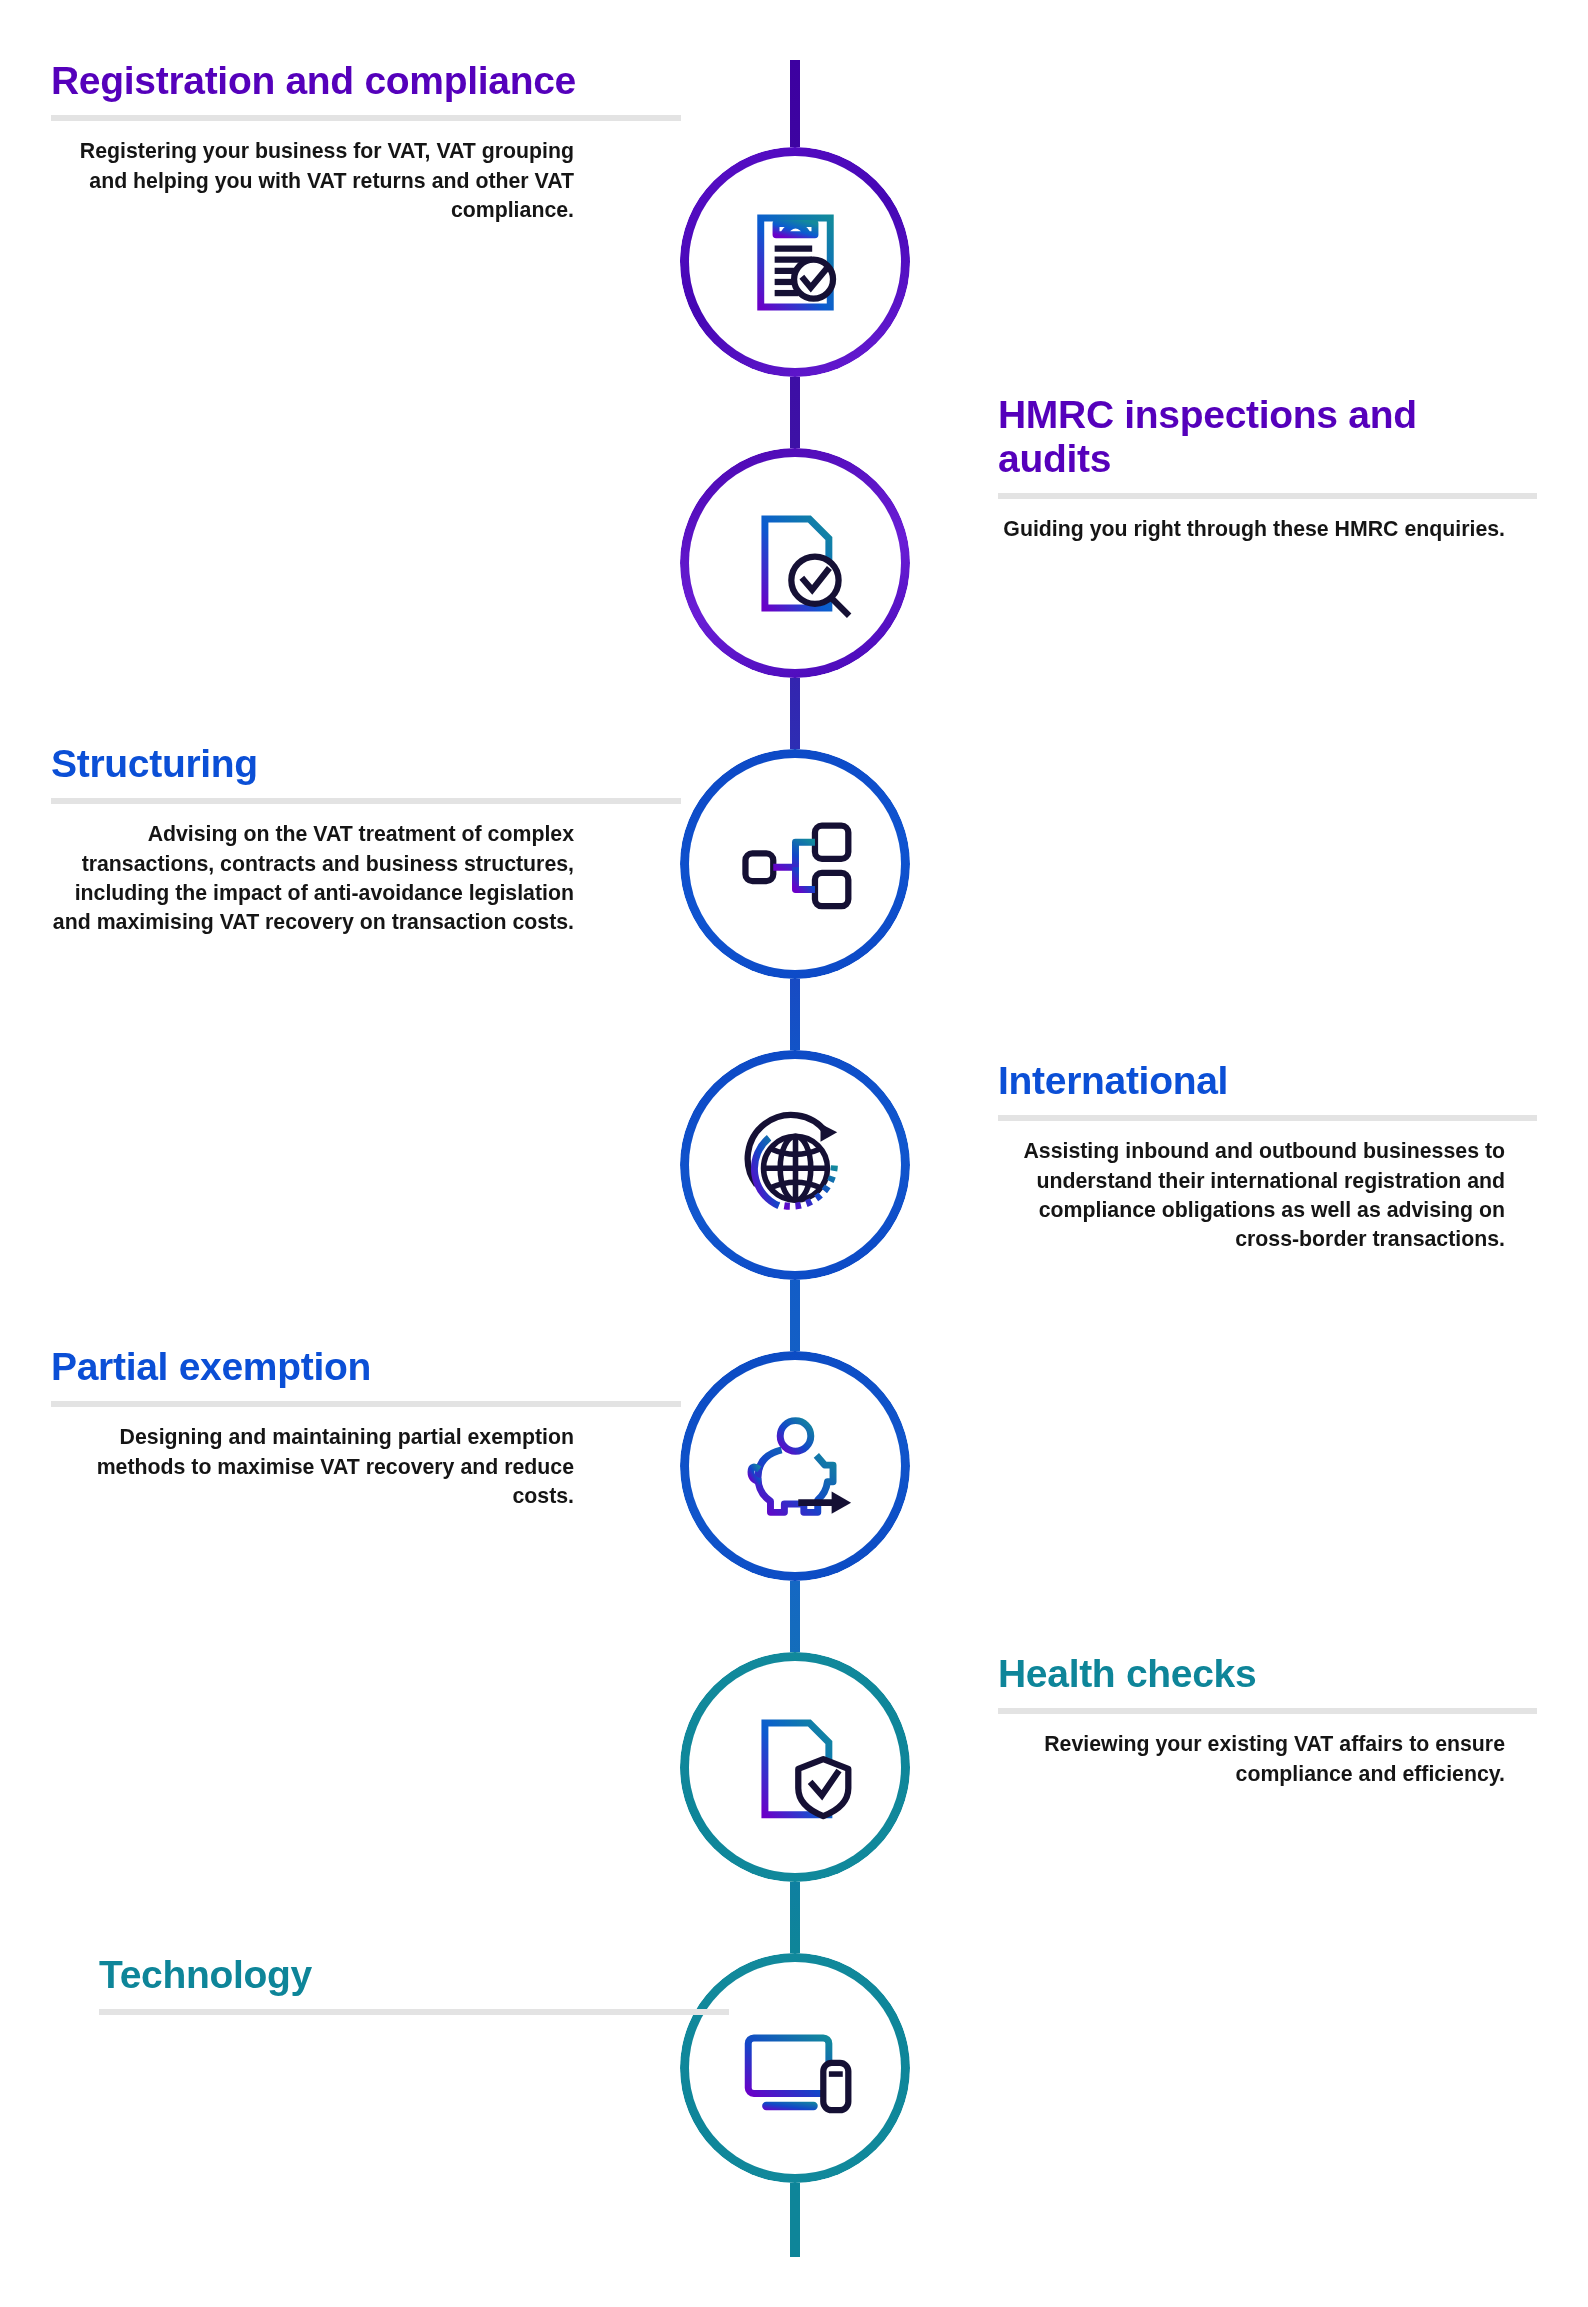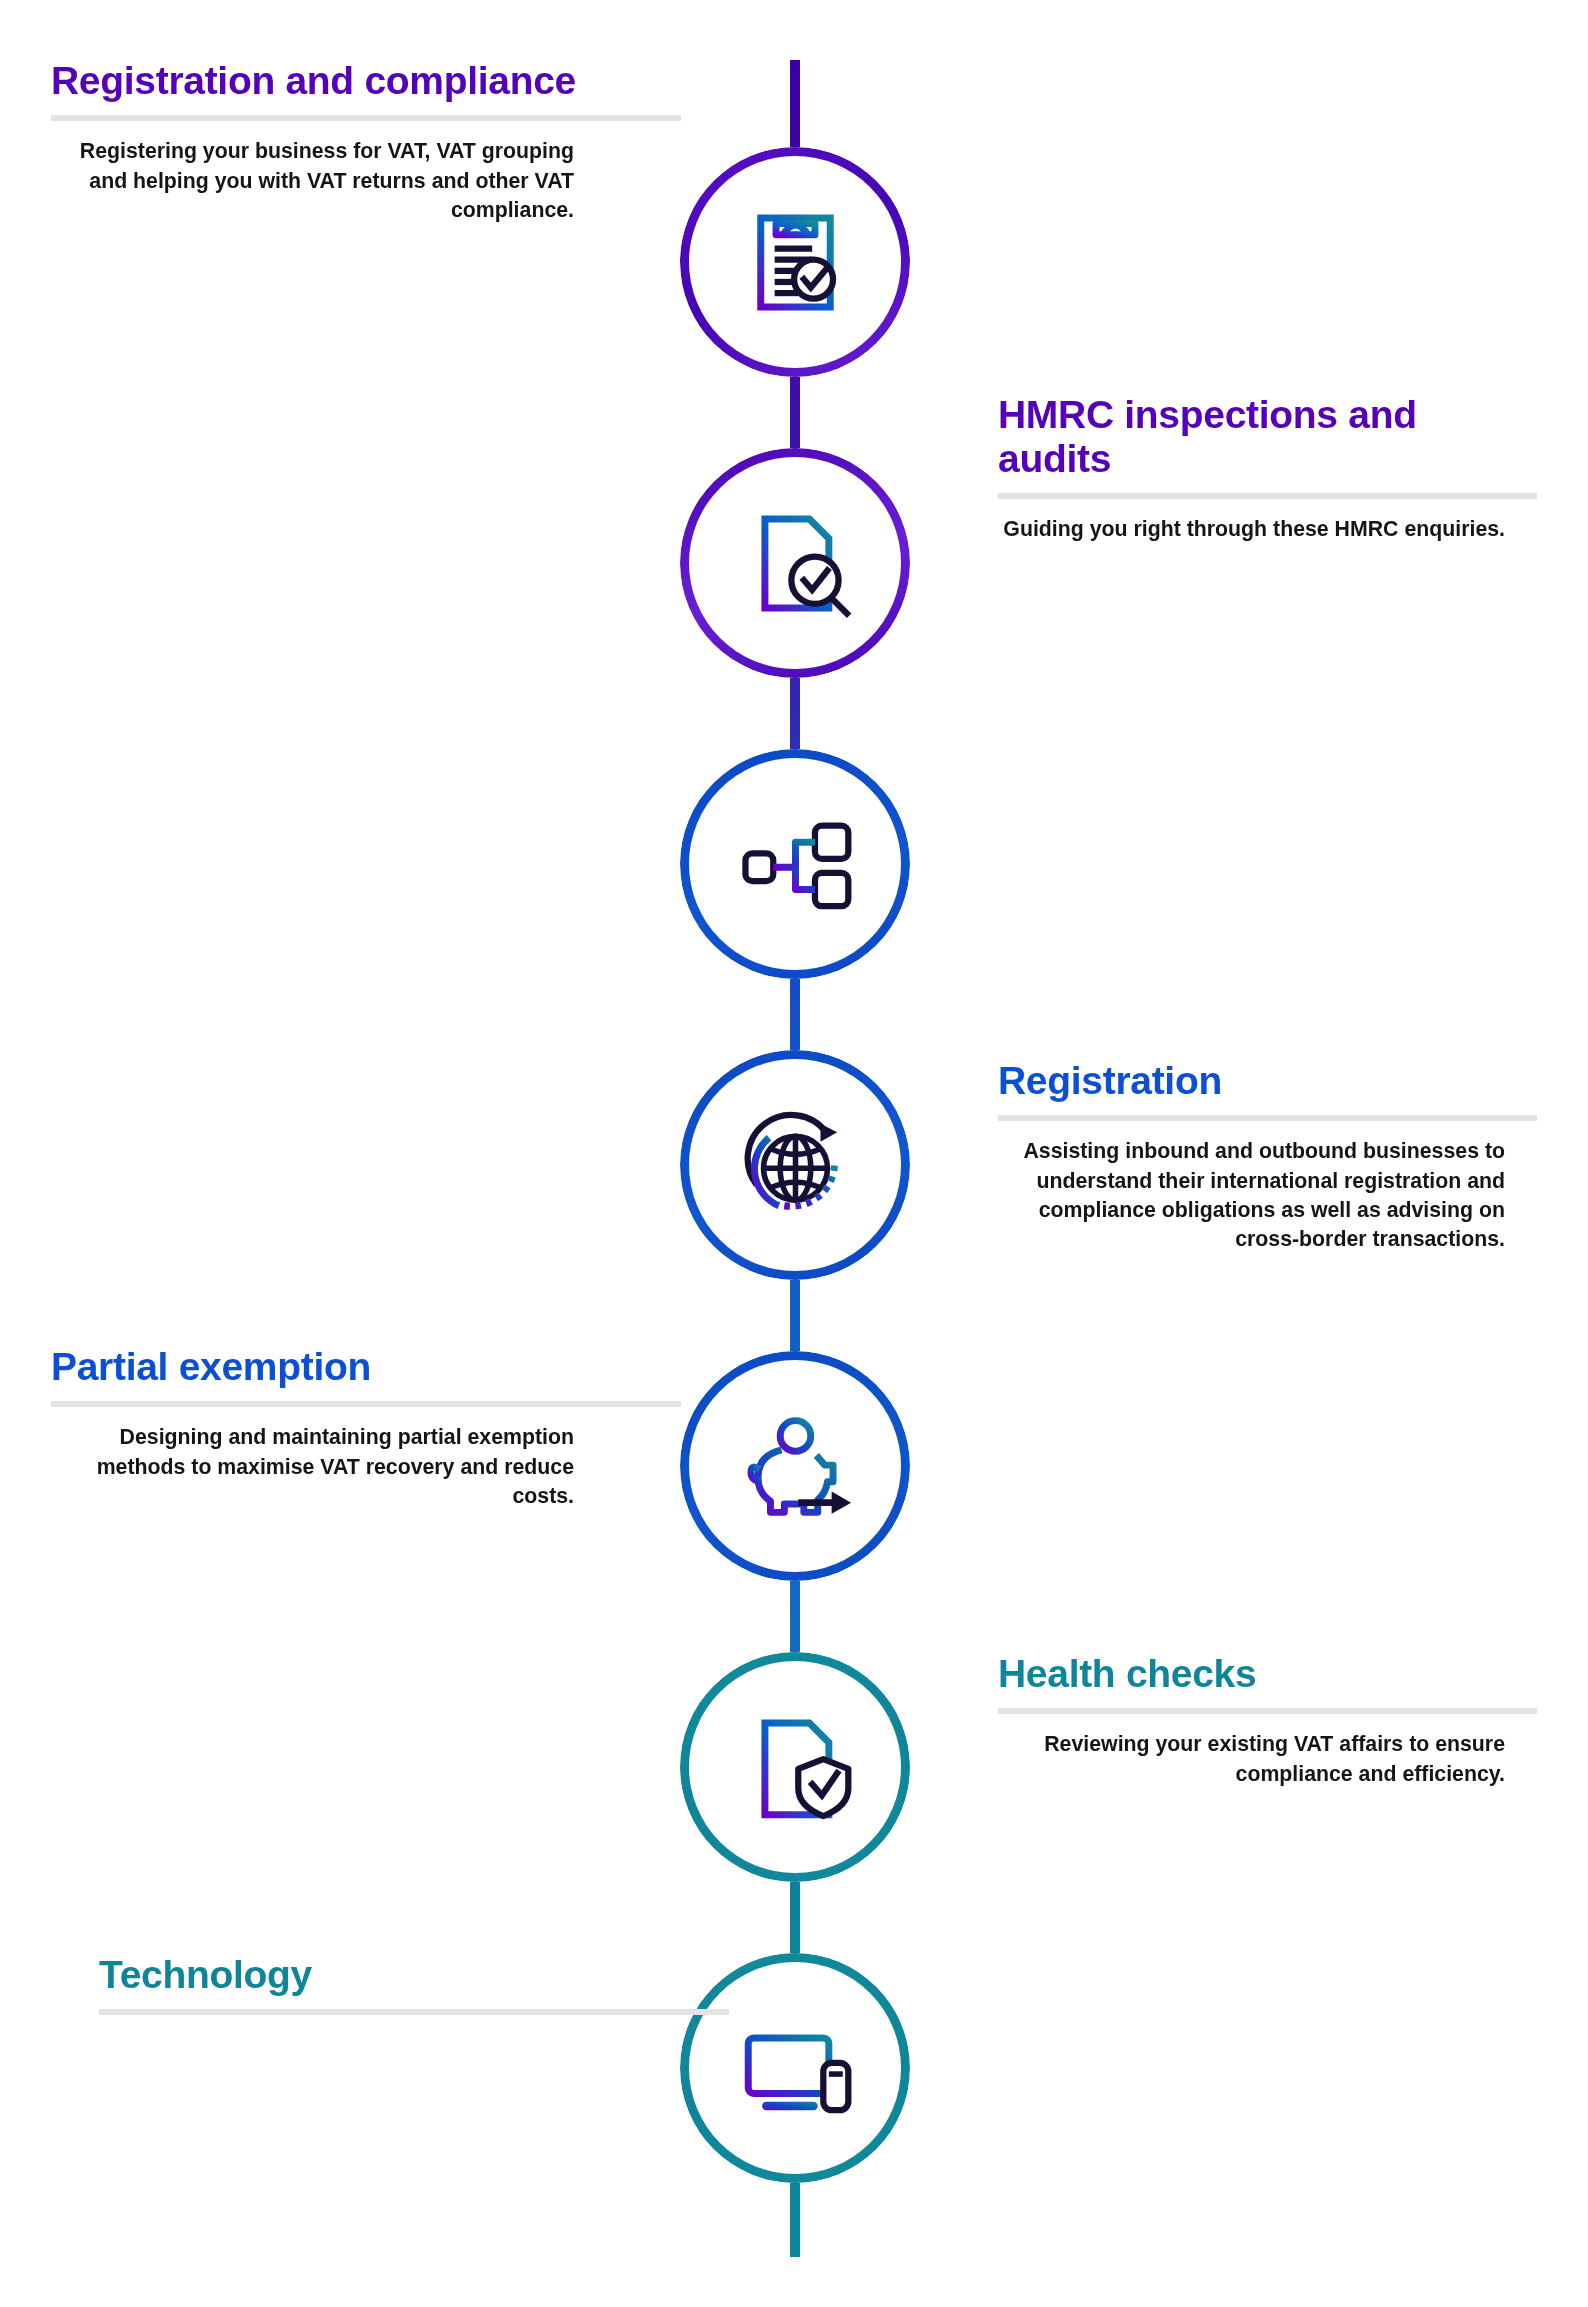--- a/index.html
+++ b/index.html
@@ -274,23 +274,28 @@
     <div class="rule"></div>
     <p>Registering your business for VAT, VAT grouping and helping you with VAT returns and other VAT compliance.</p>
   </div>
 
   <div class="block right b2">
     <h2 class="c-purple">HMRC inspections and audits</h2>
     <div class="rule"></div>
     <p>Guiding you right through these HMRC enquiries.</p>
   </div>
 
+  <div class="block left b3">
+    <h2 class="c-blue">Structuring</h2>
+    <div class="rule"></div>
+    <p>Advising on the VAT treatment of complex transactions, contracts and business structures, including the impact of anti-avoidance legislation and maximising VAT recovery on transaction costs.</p>
+  </div>
 
   <div class="block right b4">
-    <h2 class="c-blue">Registration</h2>
+    <h2 class="c-blue">International</h2>
     <div class="rule"></div>
     <p>Assisting inbound and outbound businesses to understand their international registration and compliance obligations as well as advising on cross-border transactions.</p>
   </div>
 
   <div class="block right b6">
     <h2 class="c-teal">Health checks</h2>
     <div class="rule"></div>
     <p>Reviewing your existing VAT affairs to ensure compliance and efficiency.</p>
   </div>
 

